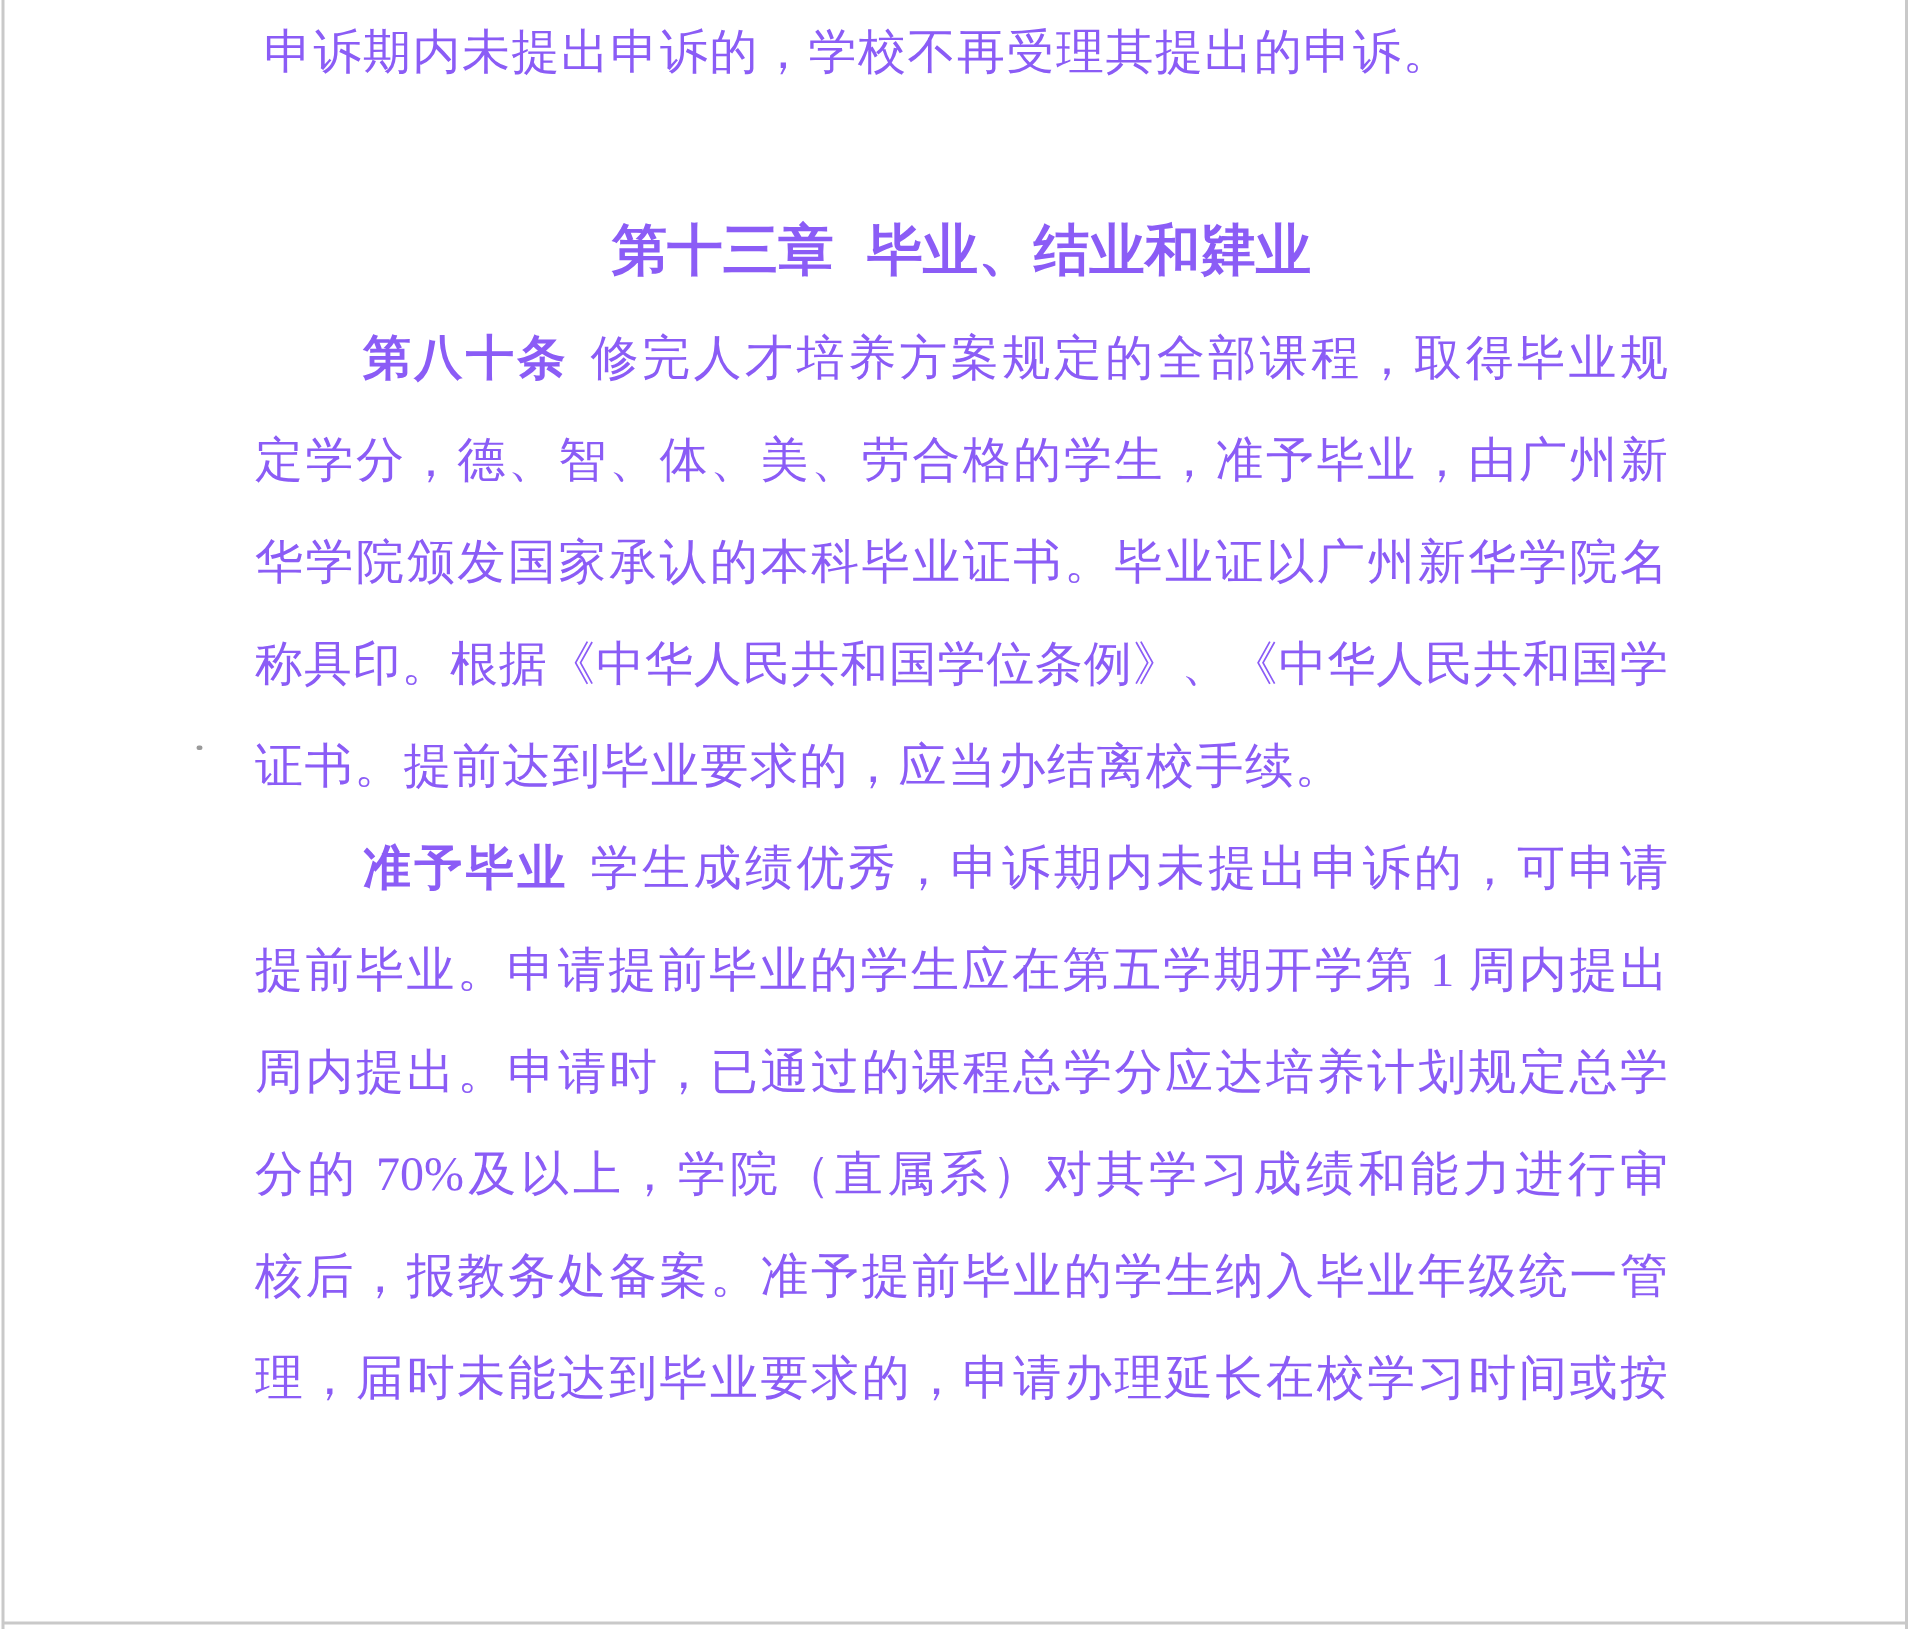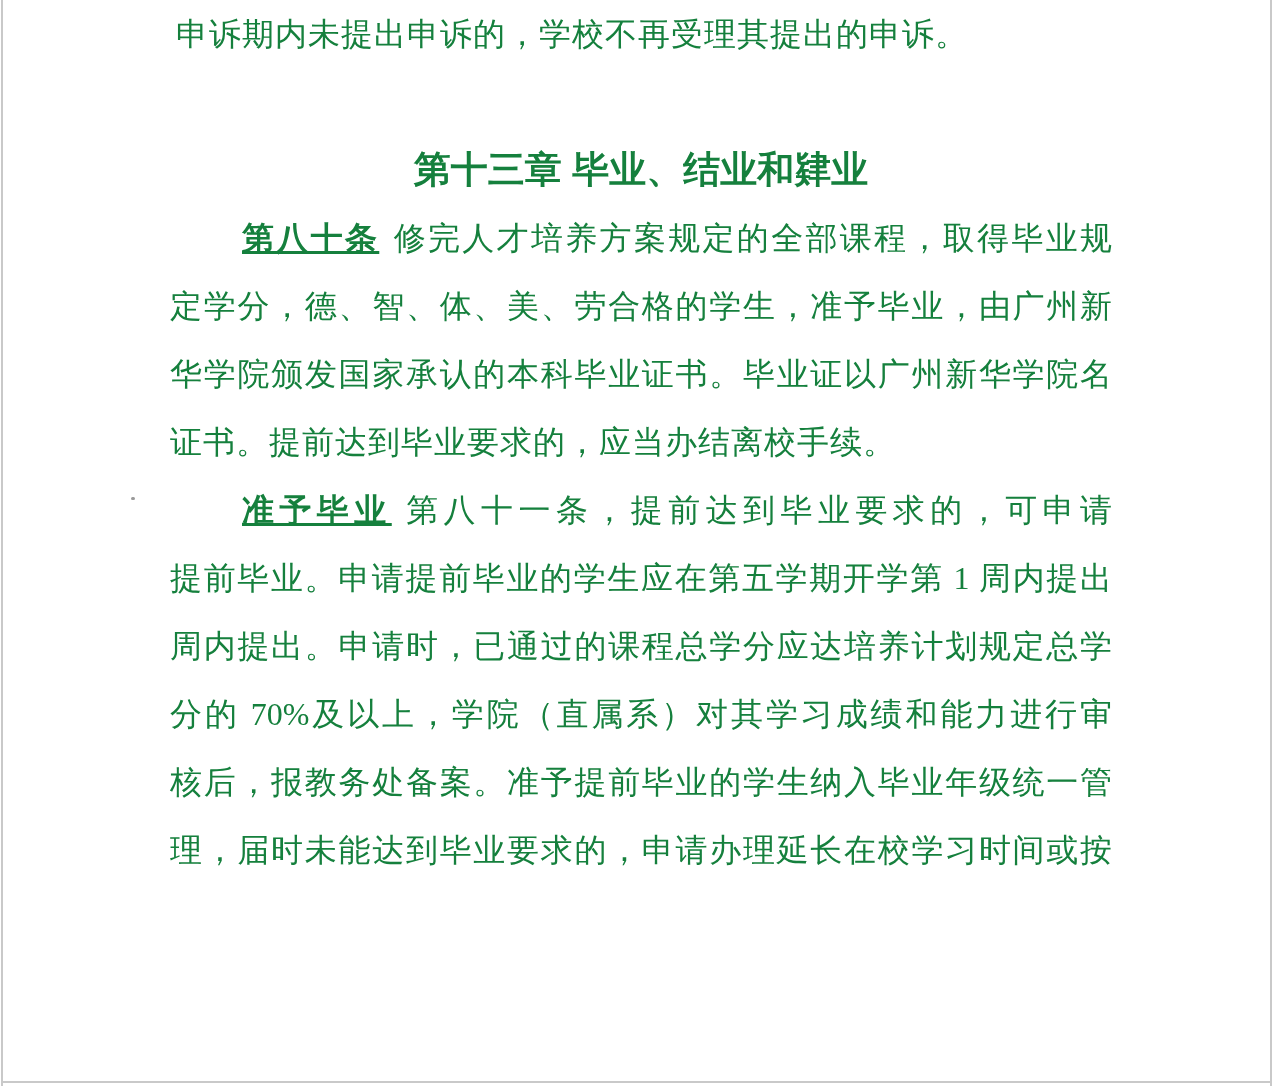--- a/index.html
+++ b/index.html
@@ -7,21 +7,21 @@
     padding: 0;
     background: #ffffff;
   }
   .page {
     position: relative;
     width: 1276px;
     height: 1086px;
     background: #ffffff;
     overflow: hidden;
     font-family: "Liberation Serif", "DejaVu Serif", serif;
-    color: #15803d;
+    color: #8b5cf6;
   }
   
   .edge {
     position: absolute;
     background: #c9c9c9;
   }
   .edge-left   { left: 1px;  top: 0;       width: 2px;   height: 1086px; }
   .edge-right  { left: 1270px; top: 0;     width: 2px;   height: 1086px; }
   .edge-bottom { left: 2px;  top: 1081px;  width: 1269px; height: 2px;  }
   
@@ -60,26 +60,25 @@
   }
   .indent {
     padding-left: 72px;
   }
   .blank { }
   .heading {
     text-align: center;
     text-align-last: center;
     font-weight: bold;
     font-size: 37px;
-    font-family: Liberation Sans, sans-serif;
+    font-family: Liberation Mono, monospace;
   }
   .article-num {
     font-weight: bold;
     font-family: "Liberation Sans", "DejaVu Sans", sans-serif;
-    text-decoration: underline;
   }
   .article-num:not(:empty) {
     margin-right: 0.45em;
   }
 </style>
 </head>
 <body>
 
 <div class="page">
 
@@ -107,29 +106,32 @@
     </div>
 
     <div class="line full">
       <span>定学分，德、智、体、美、劳合格的学生，准予毕业，由广州新</span>
     </div>
 
     <div class="line full">
       <span>华学院颁发国家承认的本科毕业证书。毕业证以广州新华学院名</span>
     </div>
 
+    <div class="line full">
+      <span>称具印。根据《中华人民共和国学位条例》、《中华人民共和国学</span>
+    </div>
 
 
 
     <div class="line end">
       <span>证书。提前达到毕业要求的，应当办结离校手续。</span>
     </div>
 
     <div class="line full indent">
-      <span class="article-num">准予毕业</span><span>第八十一条，提前达到毕业要求的，可申请</span>
+      <span class="article-num">准予毕业</span><span>学生成绩优秀，申诉期内未提出申诉的，可申请</span>
     </div>
 
     <div class="line full">
       <span>提前毕业。申请提前毕业的学生应在第五学期开学第 1 周内提出</span>
     </div>
 
     <div class="line full">
       <span>周内提出。申请时，已通过的课程总学分应达培养计划规定总学</span>
     </div>
 

